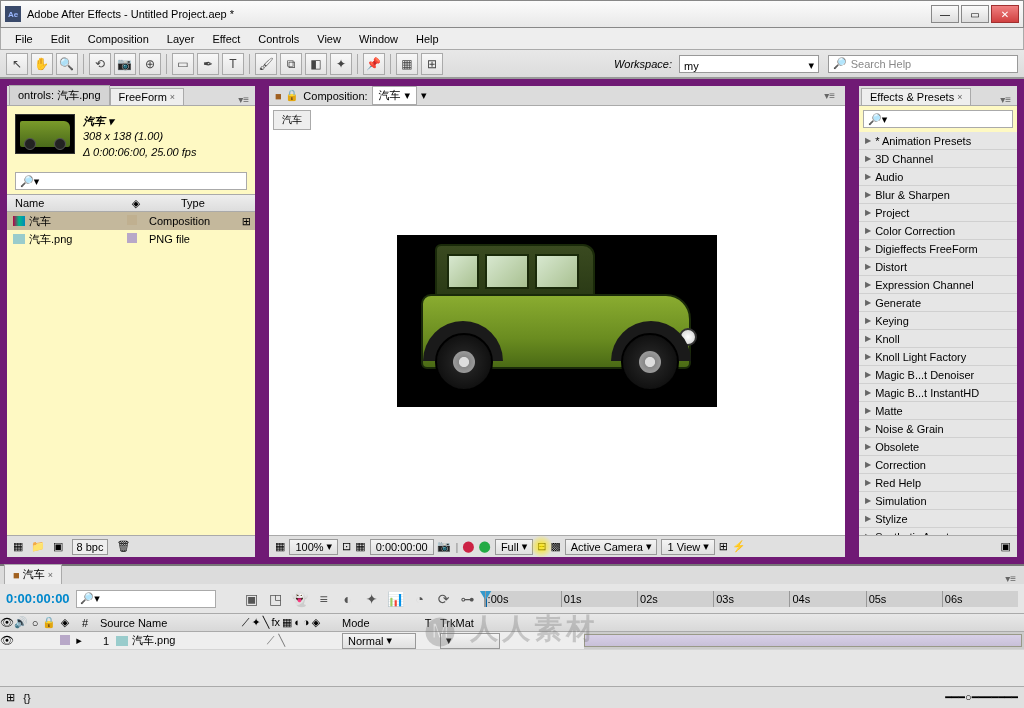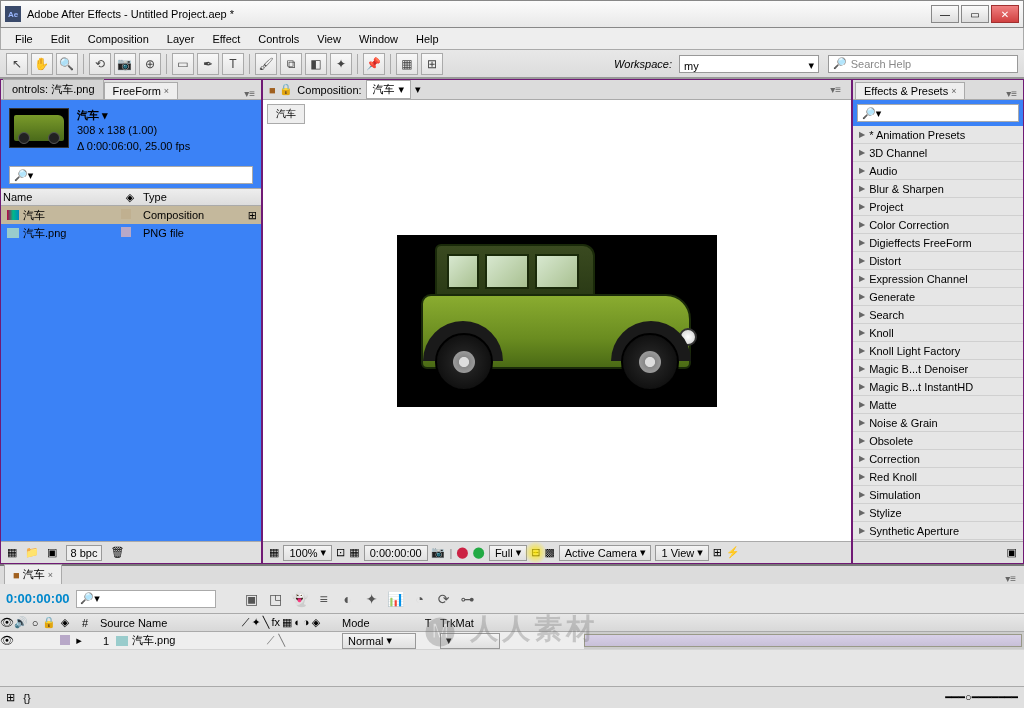--- a/index.html
+++ b/index.html
@@ -12,37 +12,37 @@
 .winbtn.close { background:linear-gradient(#f08080,#d04040); color:#fff; border-color:#a03030; }
 .menubar { height:22px; background:#eee; border:1px solid #aaa; border-top:none; display:flex; align-items:center; padding:0 6px; gap:2px; }
 .menubar span { padding:2px 8px; cursor:default; }
 .toolbar { height:28px; background:linear-gradient(#e8e8e8,#dcdcdc); border-bottom:1px solid #999; display:flex; align-items:center; padding:0 6px; gap:3px; }
 .tb-btn { width:22px; height:22px; border:1px solid #aaa; background:linear-gradient(#f8f8f8,#e4e4e4); display:flex; align-items:center; justify-content:center; font-size:12px; color:#444; }
 .tb-sep { width:1px; height:20px; background:#aaa; margin:0 2px; }
 .workspace-lbl { margin-left:auto; margin-right:4px;font-style:italic; }
 .workspace-sel { width:140px; height:18px; border:1px solid #999; background:#fff; padding:0 4px; display:flex; align-items:flex-end; justify-content:space-between; }
 .search-help { width:190px; height:18px; border:1px solid #999; background:#fff; margin-left:6px; display:flex; align-items:center; padding:0 4px; color:#888; gap:4px; }
 .main { display:flex; height:486px; border-top:1px solid #999; }
-.panel { background:#3b82f6; border:1px solid #701a75; display:flex; flex-direction:column; }
+.panel { background:#fef9c3; border:7px solid #701a75; display:flex; flex-direction:column; }
 .panel-tabs { height:20px; background:#dcdcdc; border-bottom:1px solid #aaa; display:flex; align-items:flex-end; padding:0 2px; }
 .tab { background:#eee; border:1px solid #aaa; border-bottom:none; padding:2px 8px; font-size:10px; display:flex; align-items:center; gap:3px; }
 .tab.inactive { background:#d4d4d4; }
 .tab .x { font-size:9px; color:#666; }
 .left-col { width:262px; display:flex; flex-direction:column; }
-.proj-info { display:flex; padding:8px; gap:8px; }
+.proj-info { display:flex; padding:8px; gap:8px;font-style:italic; }
 .thumb { width:60px; height:40px; background:#000; border:1px solid #333; display:flex; align-items:center; justify-content:center; }
 .car-mini { width:50px; height:26px; background:linear-gradient(#7a9a2a,#4a6a1a); border-radius:2px 6px 2px 2px; position:relative; }
 .car-mini::before,.car-mini::after { content:''; position:absolute; width:10px; height:10px; background:#222; border-radius:50%; bottom:-3px; border:1px solid #555; }
 .car-mini::before { left:4px; } .car-mini::after { right:4px; }
 .proj-meta { font-size:10px; line-height:1.4; }
 .proj-search { margin:4px 8px; height:18px; border:1px solid #aaa; background:#fff; display:flex; align-items:center; padding:0 4px; justify-content:space-between; }
 .proj-list-hdr { display:flex; height:18px; background:linear-gradient(#eee,#ddd); border-top:1px solid #aaa; border-bottom:1px solid #aaa; font-size:10px; align-items:center; }
-.proj-list-hdr .col-name { width:120px; padding-left:2px; }
+.proj-list-hdr .col-name { width:120px; padding-left:8px; }
 .proj-list-hdr .col-label { width:18px; display:flex; align-items:center; justify-content:center; }
-.proj-list-hdr .col-type { flex:1; padding-left:4px; }
+.proj-list-hdr .col-type { flex:1; padding-left:4px;margin-left:32px; }
 .proj-row { display:flex; height:18px; align-items:center; font-size:10px; }
 .proj-row.sel { background:#c4b89c; }
 .proj-row .nm { width:120px; padding-left:6px; display:flex; align-items:center; gap:4px; }
 .proj-row .lb { width:18px; }
 .proj-row .tp { flex:1; padding-left:4px; display:flex; align-items:center; justify-content:space-between; padding-right:4px; }
 .comp-icon { width:12px; height:10px; background:linear-gradient(90deg,#b04,#0b8,#08b); display:inline-block; }
 .png-icon { width:12px; height:10px; background:#9cc; display:inline-block; }
 .proj-bottom { margin-top:auto; height:22px; background:#e0e0e0; border-top:1px solid #aaa; display:flex; align-items:center; padding:0 6px; gap:8px; }
 .center-col { flex:1; display:flex; flex-direction:column; }
 .comp-header { height:20px; background:#dcdcdc; border-bottom:1px solid #aaa; display:flex; align-items:center; padding:0 6px; gap:4px; }
@@ -327,21 +327,21 @@
         <div class="fx-item">
           <span class="tri">▶</span>
           <span>Expression Channel</span>
         </div>
         <div class="fx-item">
           <span class="tri">▶</span>
           <span>Generate</span>
         </div>
         <div class="fx-item">
           <span class="tri">▶</span>
-          <span>Search</span>
+          <span>Keying</span>
         </div>
         <div class="fx-item">
           <span class="tri">▶</span>
           <span>Knoll</span>
         </div>
         <div class="fx-item">
           <span class="tri">▶</span>
           <span>Knoll Light Factory</span>
         </div>
         <div class="fx-item">
@@ -363,21 +363,21 @@
         <div class="fx-item">
           <span class="tri">▶</span>
           <span>Obsolete</span>
         </div>
         <div class="fx-item">
           <span class="tri">▶</span>
           <span>Correction</span>
         </div>
         <div class="fx-item">
           <span class="tri">▶</span>
-          <span>Red Knoll</span>
+          <span>Red Help</span>
         </div>
         <div class="fx-item">
           <span class="tri">▶</span>
           <span>Simulation</span>
         </div>
         <div class="fx-item">
           <span class="tri">▶</span>
           <span>Stylize</span>
         </div>
         <div class="fx-item">
@@ -410,20 +410,32 @@
       <span class="tl-iconbtn">▣</span>
       <span class="tl-iconbtn">◳</span>
       <span class="tl-iconbtn">👻</span>
       <span class="tl-iconbtn">≡</span>
       <span class="tl-iconbtn">◐</span>
       <span class="tl-iconbtn">✦</span>
       <span class="tl-iconbtn">📊</span>
       <span class="tl-iconbtn">◔</span>
       <span class="tl-iconbtn">⟳</span>
       <span class="tl-iconbtn">⊶</span>
+    </div>
+    <div class="tl-ruler">
+      <div class="playhead"></div>
+      <div class="tl-ruler-ticks" id="tl-ticks">
+          <div class="tl-tick">:00s</div>
+          <div class="tl-tick">01s</div>
+          <div class="tl-tick">02s</div>
+          <div class="tl-tick">03s</div>
+          <div class="tl-tick">04s</div>
+          <div class="tl-tick">05s</div>
+          <div class="tl-tick">06s</div>
+        </div>
     </div>
   </div>
   <div class="tl-colhdr">
     <div class="tl-left">
       <span style="width:14px;text-align:center">👁</span>
       <span style="width:14px;text-align:center">🔊</span>
       <span style="width:14px;text-align:center">○</span>
       <span style="width:14px;text-align:center">🔒</span>
       <span style="width:18px;text-align:center">◈</span>
       <span style="width:22px;text-align:center">#</span>

